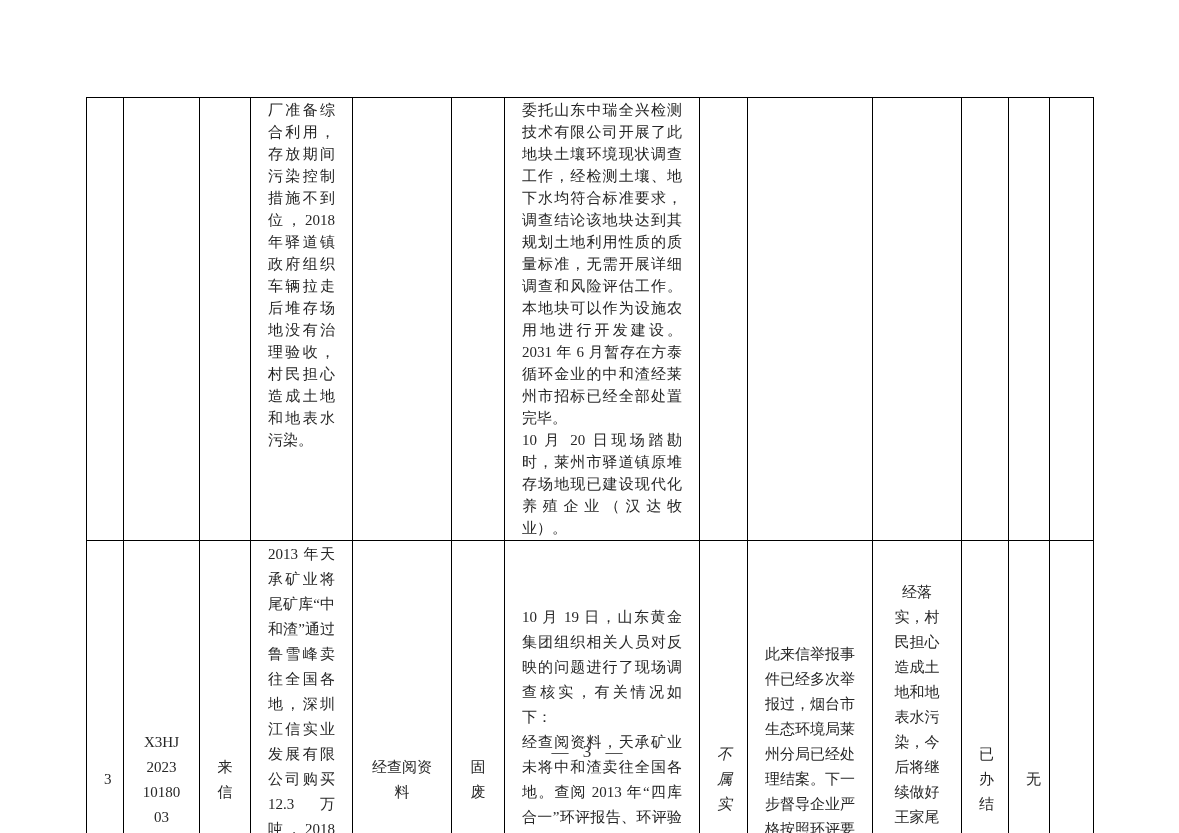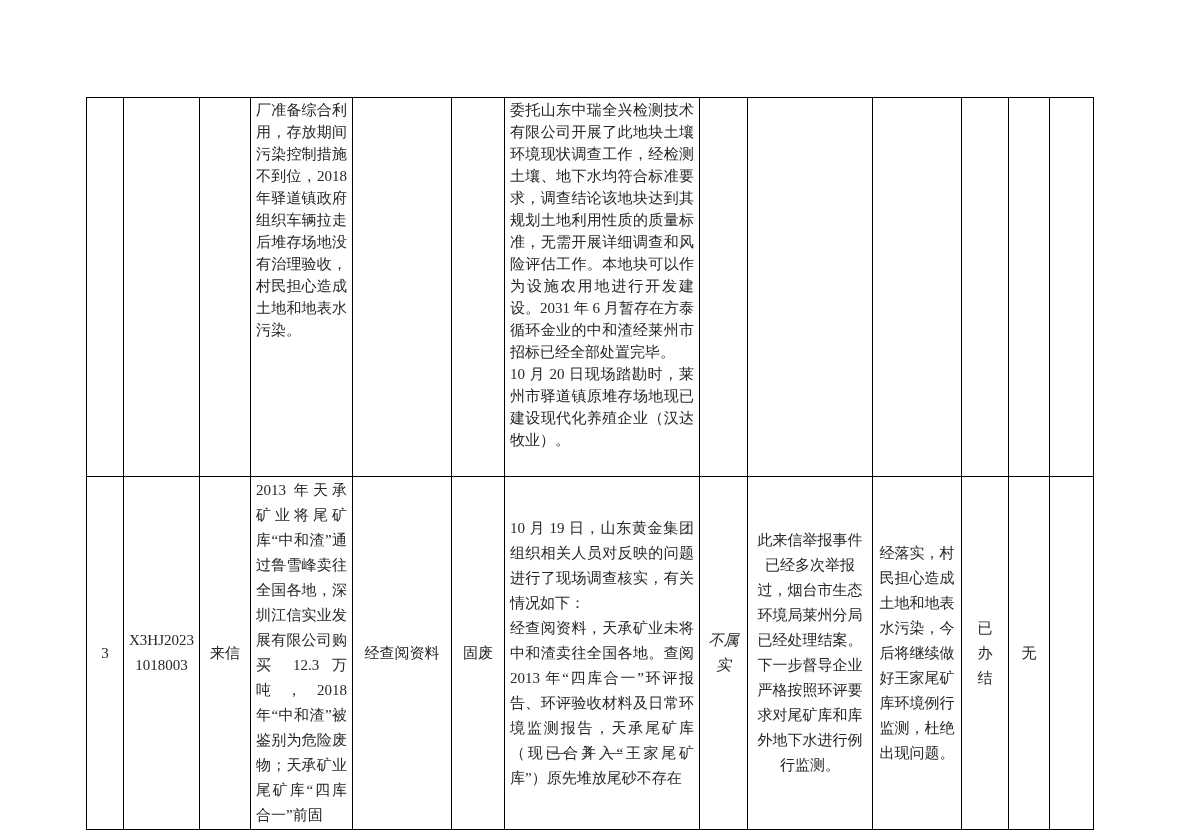--- a/index.html
+++ b/index.html
@@ -21,21 +21,21 @@
   table.doc-table {
     position: absolute;
     left: 86px;
     top: 97px;
     width: 1008px;
     border-collapse: collapse;
     table-layout: fixed;
   }
   table.doc-table td {
     border: 1px solid #000000;
-    padding: 1px 5px;
+    padding: 1px 17px;
     font-size: 15px;
     overflow: hidden;
     white-space: pre-line;
     word-break: break-word;
     margin-top: 8px;
   }
   tr.r1 td { height: 376px; vertical-align: top; line-height: 22px; }
   tr.r2 td { height: 249px; vertical-align: middle; line-height: 25px; }
   td.just { text-align: justify; }
   td.ctr  { text-align: center; }

